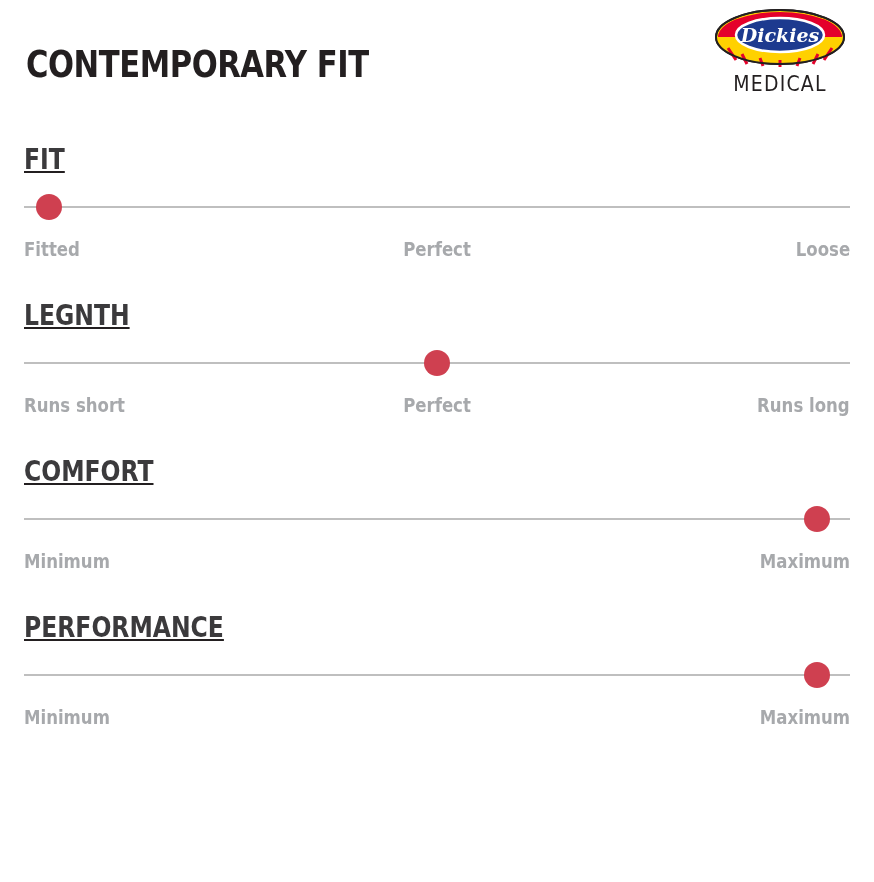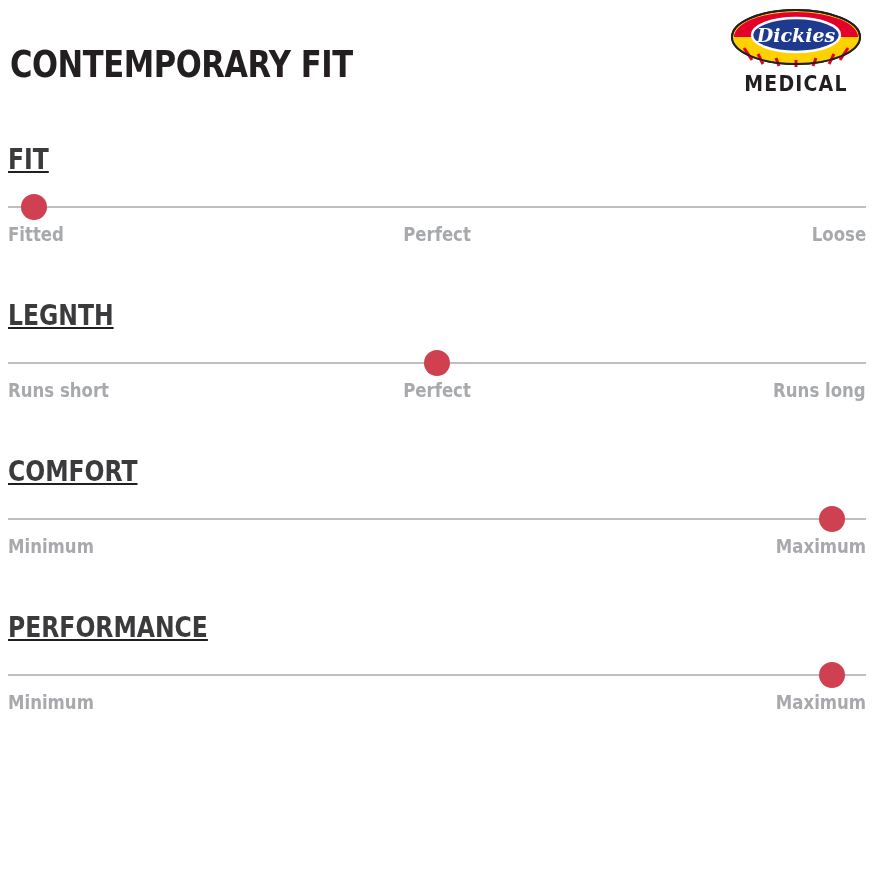--- a/index.html
+++ b/index.html
@@ -13,21 +13,21 @@
     height: 882px;
     font-family: "Liberation Sans", sans-serif;
     color: #231f20;
     position: relative;
     overflow: hidden;
   }
   .page {
     width: 874px;
     height: 882px;
     position: relative;
-    padding: 0 8px;
+    padding: 0 24px;
   }
 
   
   .header {
     position: relative;
     height: 120px;
   }
   .title {
     position: absolute;
     left: 2px;
@@ -55,21 +55,21 @@
     position: relative;
     width: 132px;
     height: 62px;
     margin: 0 auto;
   }
   .logo-svg { display: block; }
   .brand-sub {
     margin-top: 4px;
     font-family: "DejaVu Sans Condensed", "Liberation Sans Narrow", "Liberation Sans", sans-serif;
     font-size: 21px;
-    font-weight: 700;
+    font-weight: 400;
     letter-spacing: 1.2px;
     color: #231f20;
   }
 
   
   .scales {
     position: relative;
     text-decoration: underline;
   }
   .scale {
@@ -108,21 +108,21 @@
     width: 26px;
     height: 26px;
     border-radius: 50%;
     background: #d0癸;
     background: #cf4050;
     transform: translateX(-50%);
   }
   .ticks {
     position: relative;
     height: 28px;
-    margin-top: 0;
+    margin-top: 15px;
   }
   .tick {
     position: absolute;
     top: 0;
     font-family: "DejaVu Sans Condensed", "Liberation Sans Narrow", "Liberation Sans", sans-serif;
     font-size: 20px;
     font-weight: 700;
     color: #a7a9ac;
     white-space: nowrap;
     transform: scaleX(0.92);

